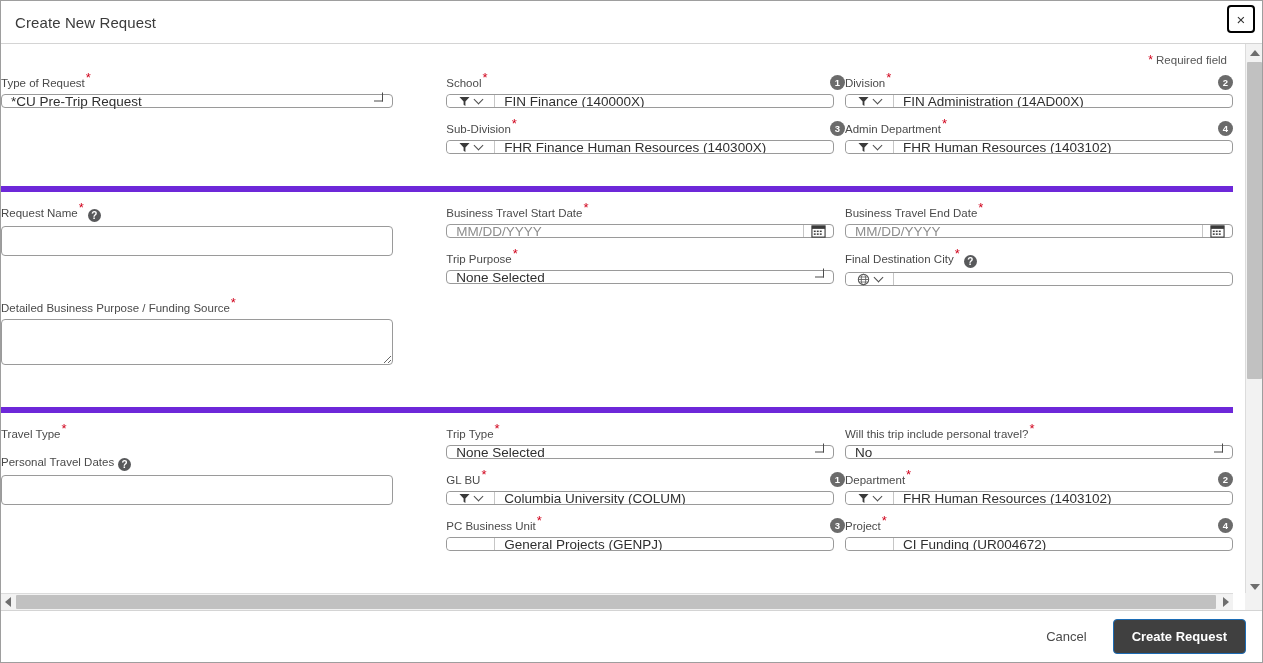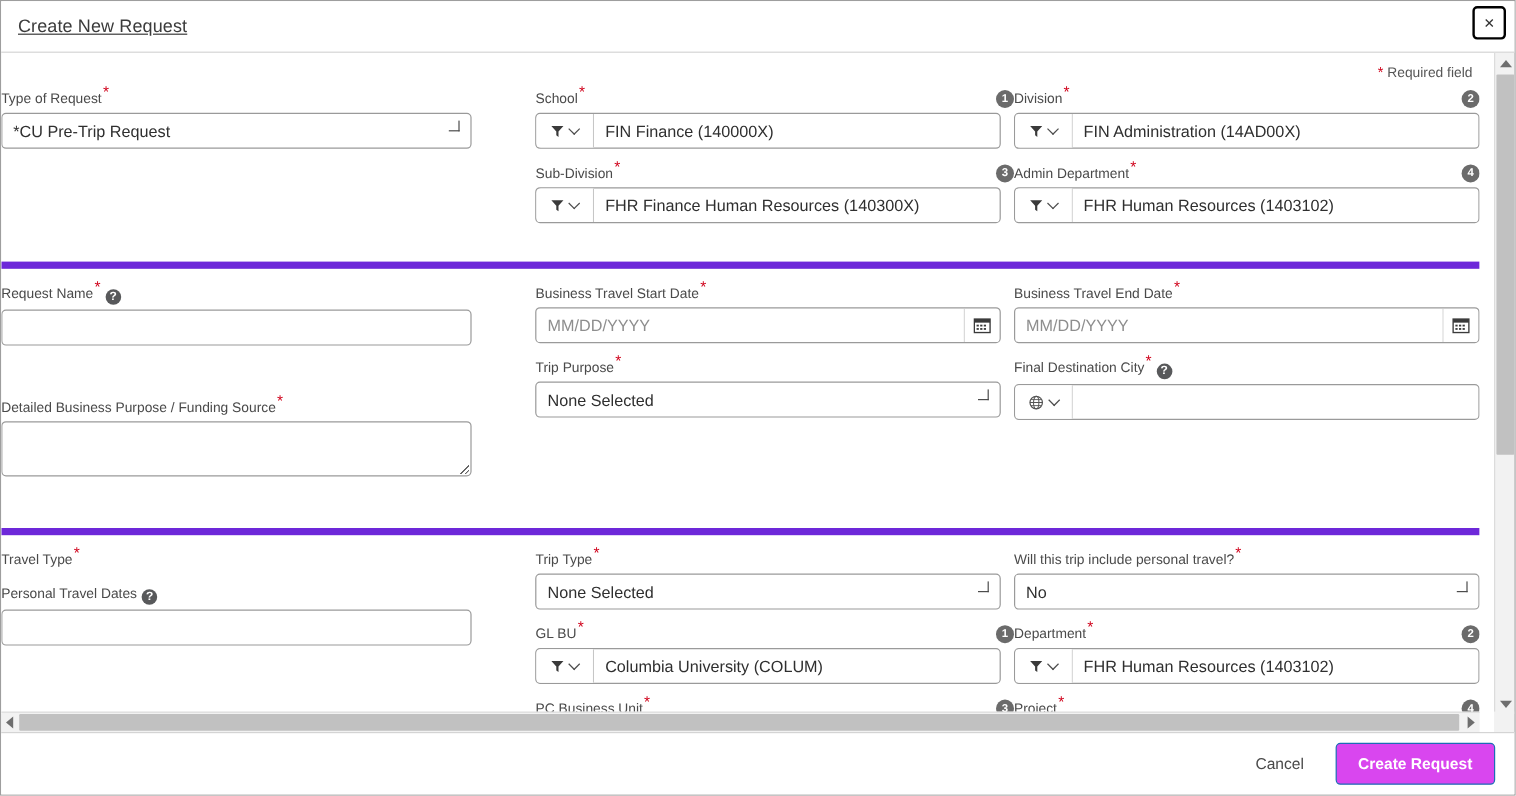--- a/index.html
+++ b/index.html
@@ -30,21 +30,20 @@
     border-bottom: 1px solid #d4d4d4;
     display: flex;
     align-items: center;
     background: #ffffff;
   }
   .modal-title {
     font-size: 15px;
     color: #3b3b3b;
     padding-left: 14px;
     letter-spacing: .1px;
-    text-decoration: underline;
   }
   .close-btn {
     position: absolute;
     right: 7px; top: 4px;
     width: 28px; height: 28px;
     border: 2px solid #000000;
     border-radius: 4px;
     background: #ffffff;
     display: flex;
     align-items: center;
@@ -136,21 +135,21 @@
     background: #6b6b6b;
     color: #ffffff;
     font-size: 9.5px;
     font-weight: bold;
     line-height: 15px;
     text-align: center;
   }
 
   
   .ctl {
-    height: 30px;
+    height: 14px;
     border: 1px solid #9a9a9a;
     border-radius: 4px;
     background: #ffffff;
     display: flex;
     align-items: stretch;
     font-size: 13.5px;
     color: #2f2f2f;
   }
   .ctl-w-392 { width: 392px; }
   .ctl-w-388 { width: 388px; }
@@ -336,21 +335,21 @@
   .btn-cancel {
     background: transparent;
     border: none;
     font-family: "Liberation Sans", sans-serif;
     font-size: 13px;
     color: #4a4a4a;
     cursor: pointer;
     padding: 6px 12px;
   }
   .btn-primary {
-    background: #d946ef;
+    background: #404040;
     border: 1px solid #1c6cb5;
     border-radius: 4px;
     color: #ffffff;
     font-family: "Liberation Sans", sans-serif;
     font-size: 13px;
     font-weight: bold;
     padding: 9px 18px;
     cursor: pointer;
   }
 </style>

